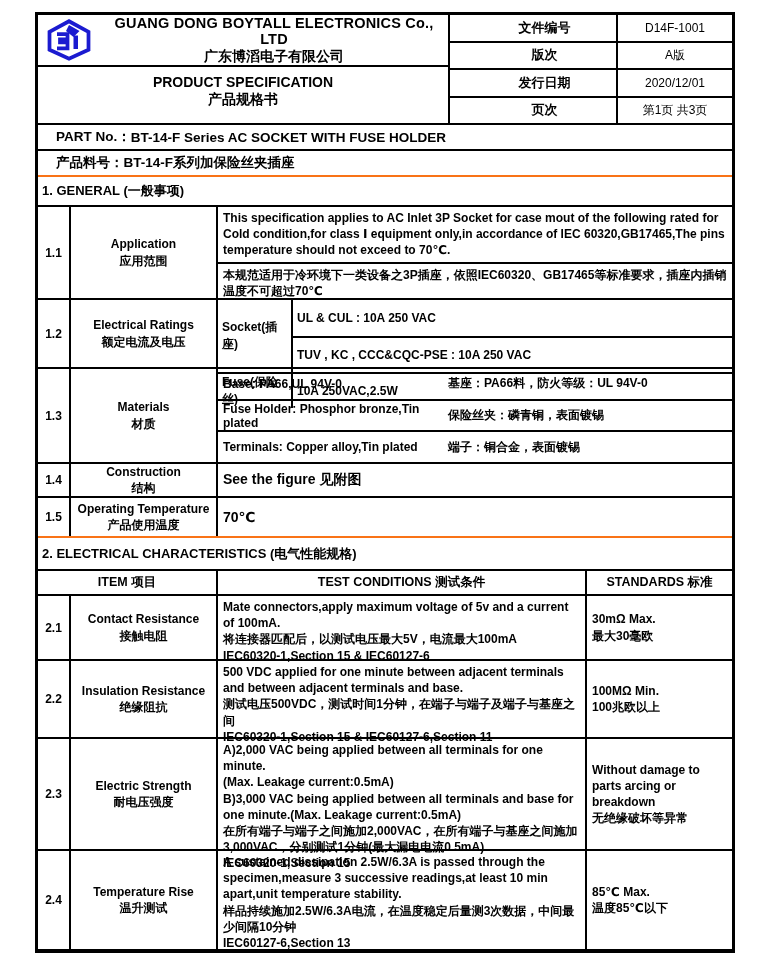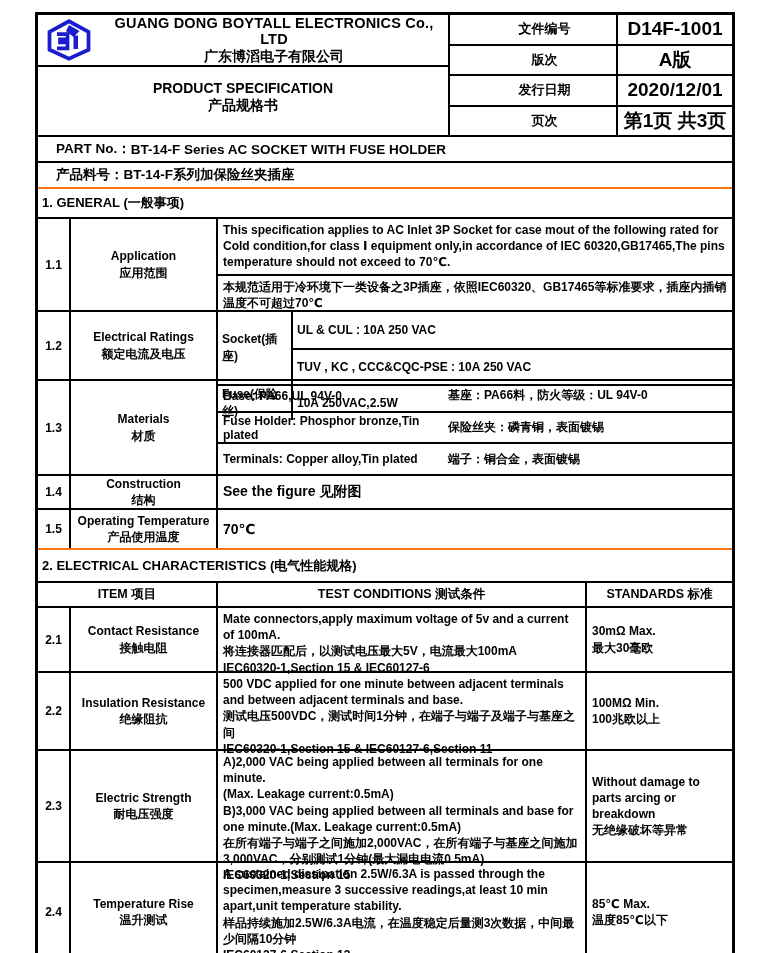--- a/index.html
+++ b/index.html
@@ -2,38 +2,38 @@
 <html><head>
 <meta charset="utf-8">
 <style>
   * { margin:0; padding:0; box-sizing:border-box; }
   html,body { width:770px; height:953px; background:#ffffff; overflow:hidden;
     font-family:"Liberation Sans","DejaVu Sans",sans-serif; color:#000; }
   .doc { position:absolute; left:35px; top:12px; width:700px;
     border:3px solid #000; border-bottom-width:4px; background:#fff; }
 
   
-  .hdr { display:flex; height:120px; }
+  .hdr { display:flex; height:108px; }
   .hdr-left { width:410px; display:flex; flex-direction:column; }
   .hdr-company { height:50px; display:flex; align-items:center; padding-left:8px; }
   .hdr-company .logo { width:46px; height:42px; flex:0 0 auto; margin-right:8px; }
   .hdr-company .ctext { flex:1; text-align:center; }
   .company-en { font-size:14.5px; font-weight:bold; letter-spacing:0.2px; }
   .company-cn { font-size:14px; font-weight:bold; margin-top:1px; }
   .hdr-title { height:50px; border-top:2px solid #000; display:flex; flex-direction:column;
-    align-items:center; justify-content:flex-end; }
+    align-items:center; justify-content:center; }
   .title-en { font-size:14px; font-weight:bold; }
   .title-cn { font-size:14px; font-weight:bold; margin-top:1px; }
   .hdr-right { flex:1; border-left:2px solid #000; display:flex; flex-direction:column; }
   .info-row { flex:1; display:flex; }
   .info-row + .info-row { border-top:2px solid #000; }
   .info-label { width:145px; border-right:2px solid #000; display:flex; align-items:center;
     justify-content:center; font-size:13px; font-weight:bold;margin-left:23px; }
   .info-value { flex:1; display:flex; align-items:center; justify-content:center;
-    font-size:19px; font-weight:bold;border-radius:6px; }
+    font-size:12px; font-weight:normal;border-radius:6px; }
 
   
   .part-row { border-top:2px solid #000; height:26px; display:flex; align-items:center;
     padding-left:18px; font-size:13.5px; font-weight:bold; }
 
   
   .sec-title { border-top:2px solid #f97316; height:30px; display:flex; align-items:center;
     padding-left:4px; font-size:13px; font-weight:bold; }
   .sec-title.tall { height:33px; }
 

